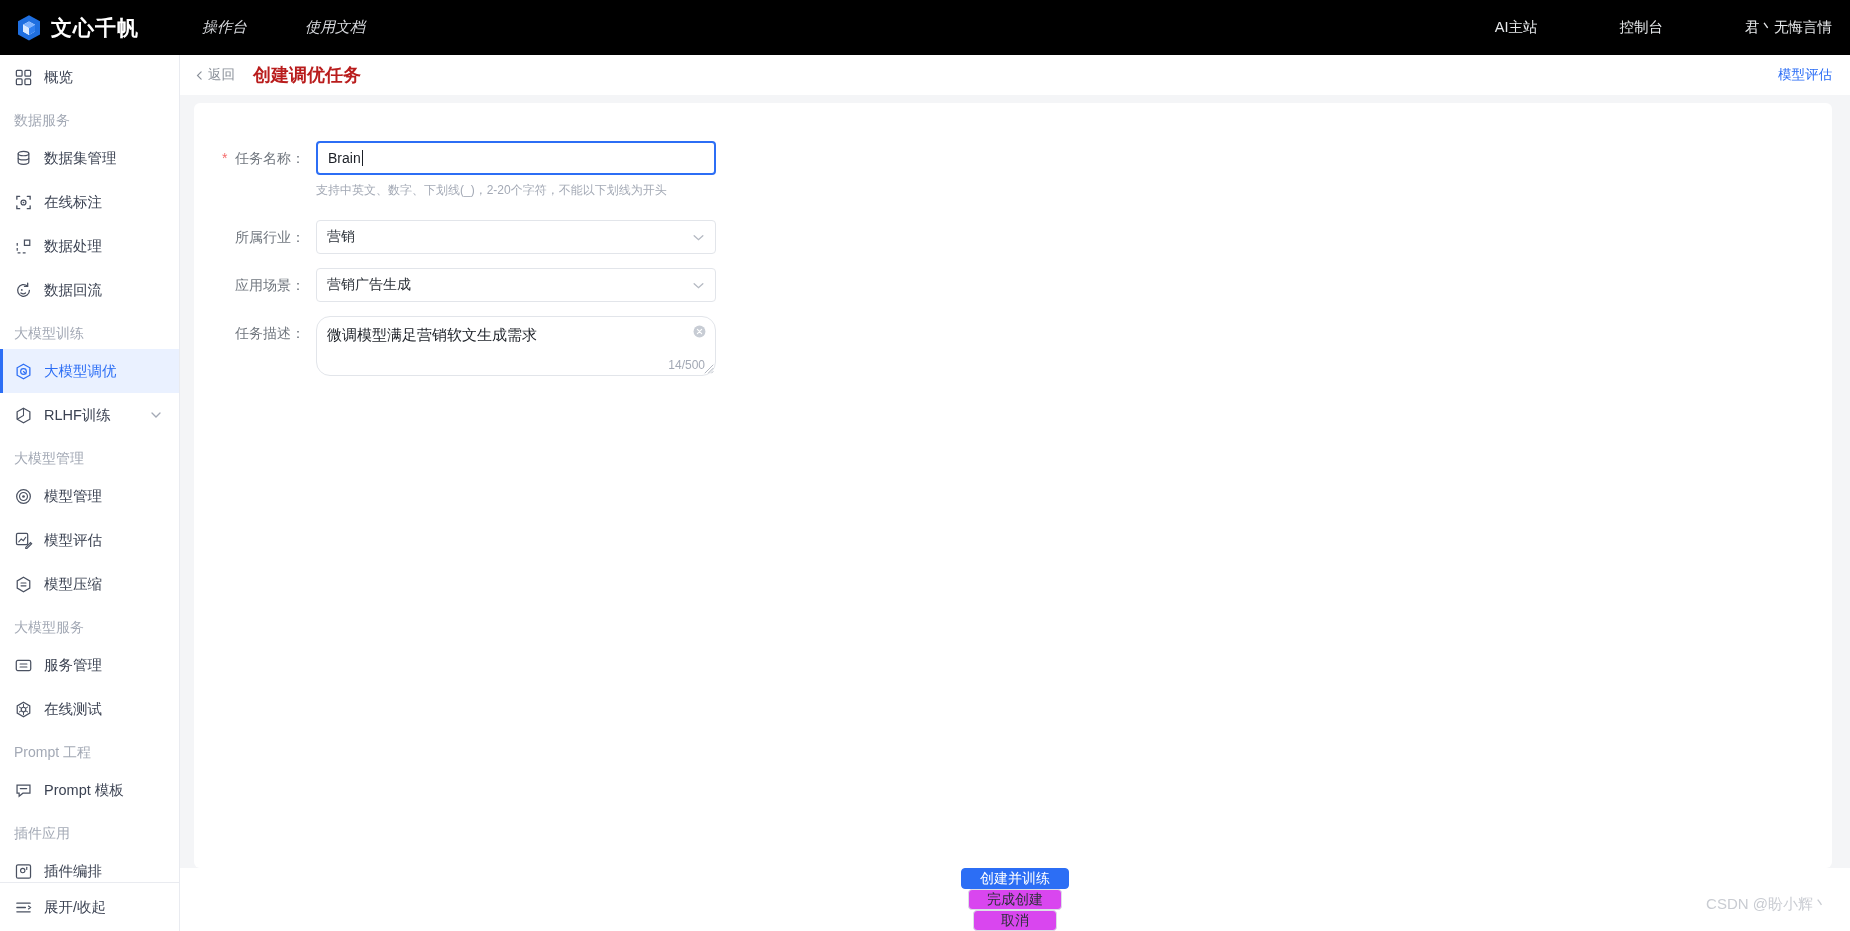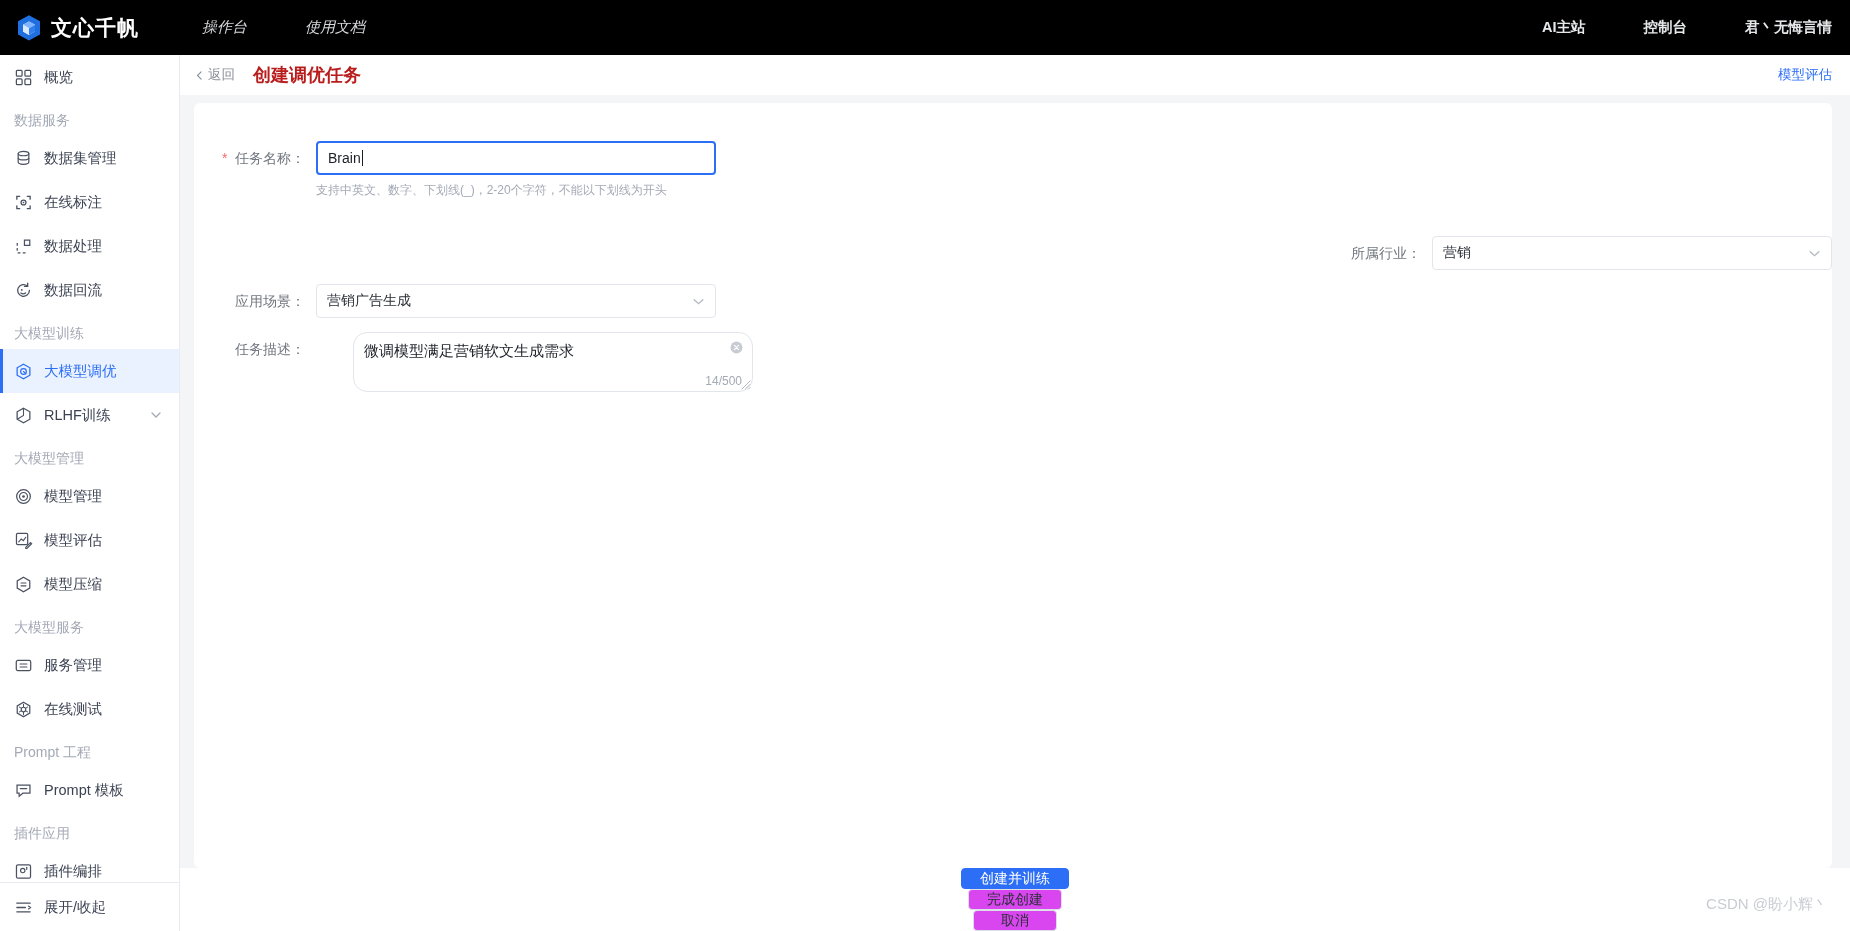--- a/index.html
+++ b/index.html
@@ -27,21 +27,21 @@
   }
   .topnav { display: flex; align-items: center; margin-left: 63px; font-style: italic; }
   .topnav-item {
     color: #d6d8dc; font-size: 15px; white-space: nowrap;
     margin-right: 58px; cursor: pointer;
   }
   .topright { position: absolute; right: 18px; top: 0; height: 55px;
               display: flex; align-items: center; }
   .topright-item {
     color: #e6e8ea; font-size: 14.5px; white-space: nowrap;
-    margin-left: 58px; cursor: pointer; font-weight: bold;
+    margin-left: 82px; cursor: pointer;
   }
 
   
   .sidebar {
     position: absolute; top: 55px; left: 0;
     width: 180px; height: 876px;
     background: #ffffff;
     border-right: 1px solid #e9ebf0;
   }
   .side-scroll { position: absolute; top: 0; left: 0; right: 0; bottom: 49px; }
@@ -389,21 +389,21 @@
           </div>
           <div class="field-col">
             <div class="text-input">
               <span class="val">Brain</span>
               <span class="caret"></span>
             </div>
             <div class="helper">支持中英文、数字、下划线(_)，2-20个字符，不能以下划线为开头</div>
           </div>
         </div>
 
-        <div class="form-row" style="margin-top:37px;justify-content:flex-end;">
+        <div class="form-row" style="margin-top:21px;">
           <div class="form-label">所属行业：</div>
           <div class="field-col">
             <div class="select">
               <span class="val">营销</span>
               <svg class="arrow" width="13" height="13" viewBox="0 0 12 12">
                 <path d="M2 4.4 L6 8 L10 4.4" fill="none" stroke="#b4b9c2" stroke-width="1.25" stroke-linecap="round"></path>
               </svg>
             </div>
           </div>
         </div>
@@ -413,21 +413,21 @@
           <div class="field-col">
             <div class="select">
               <span class="val">营销广告生成</span>
               <svg class="arrow" width="13" height="13" viewBox="0 0 12 12">
                 <path d="M2 4.4 L6 8 L10 4.4" fill="none" stroke="#b4b9c2" stroke-width="1.25" stroke-linecap="round"></path>
               </svg>
             </div>
           </div>
         </div>
 
-        <div class="form-row" style="margin-top:13px;gap:37px;">
+        <div class="form-row" style="margin-top:13px;">
           <div class="form-label">任务描述：</div>
           <div class="field-col">
             <div class="textarea">
               <span class="val">微调模型满足营销软文生成需求</span>
               <svg class="clear-ico" width="13" height="13" viewBox="0 0 14 14">
                 <circle cx="7" cy="7" r="6.4" fill="#c7ccd4"></circle>
                 <path d="M4.7 4.7 L9.3 9.3 M9.3 4.7 L4.7 9.3" stroke="#ffffff" stroke-width="1.25" stroke-linecap="round"></path>
               </svg>
               <span class="counter">14/500</span>
               <svg class="resize-h" width="11" height="11" viewBox="0 0 11 11">

